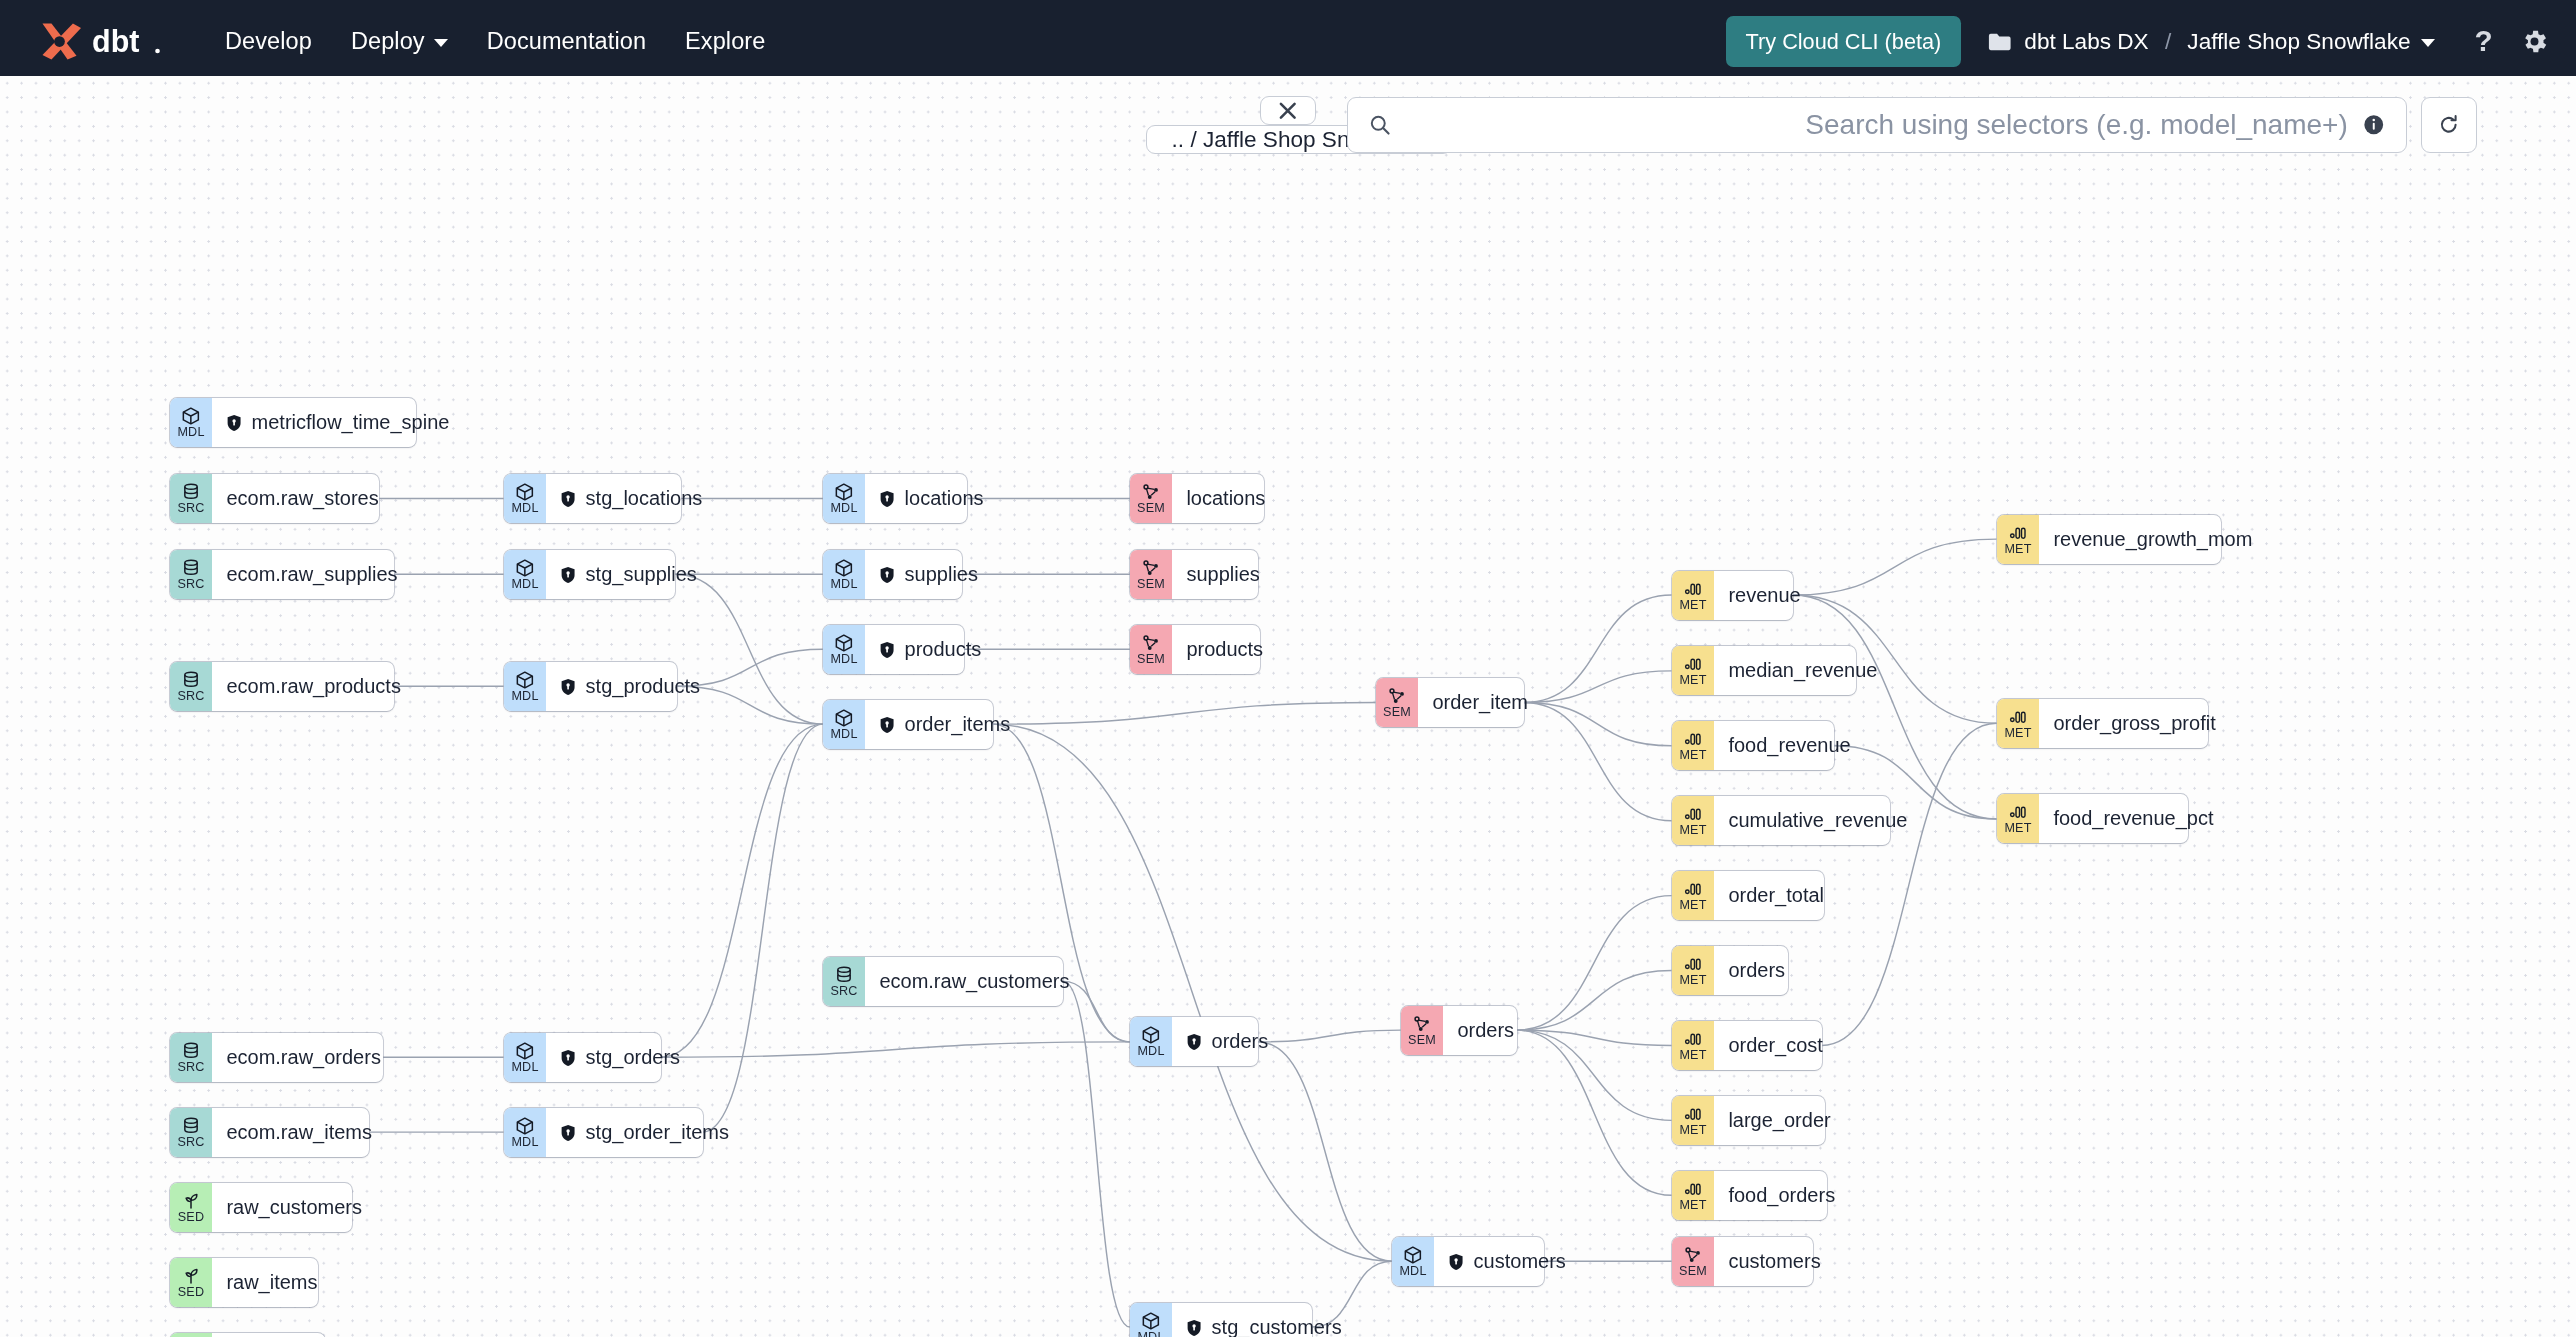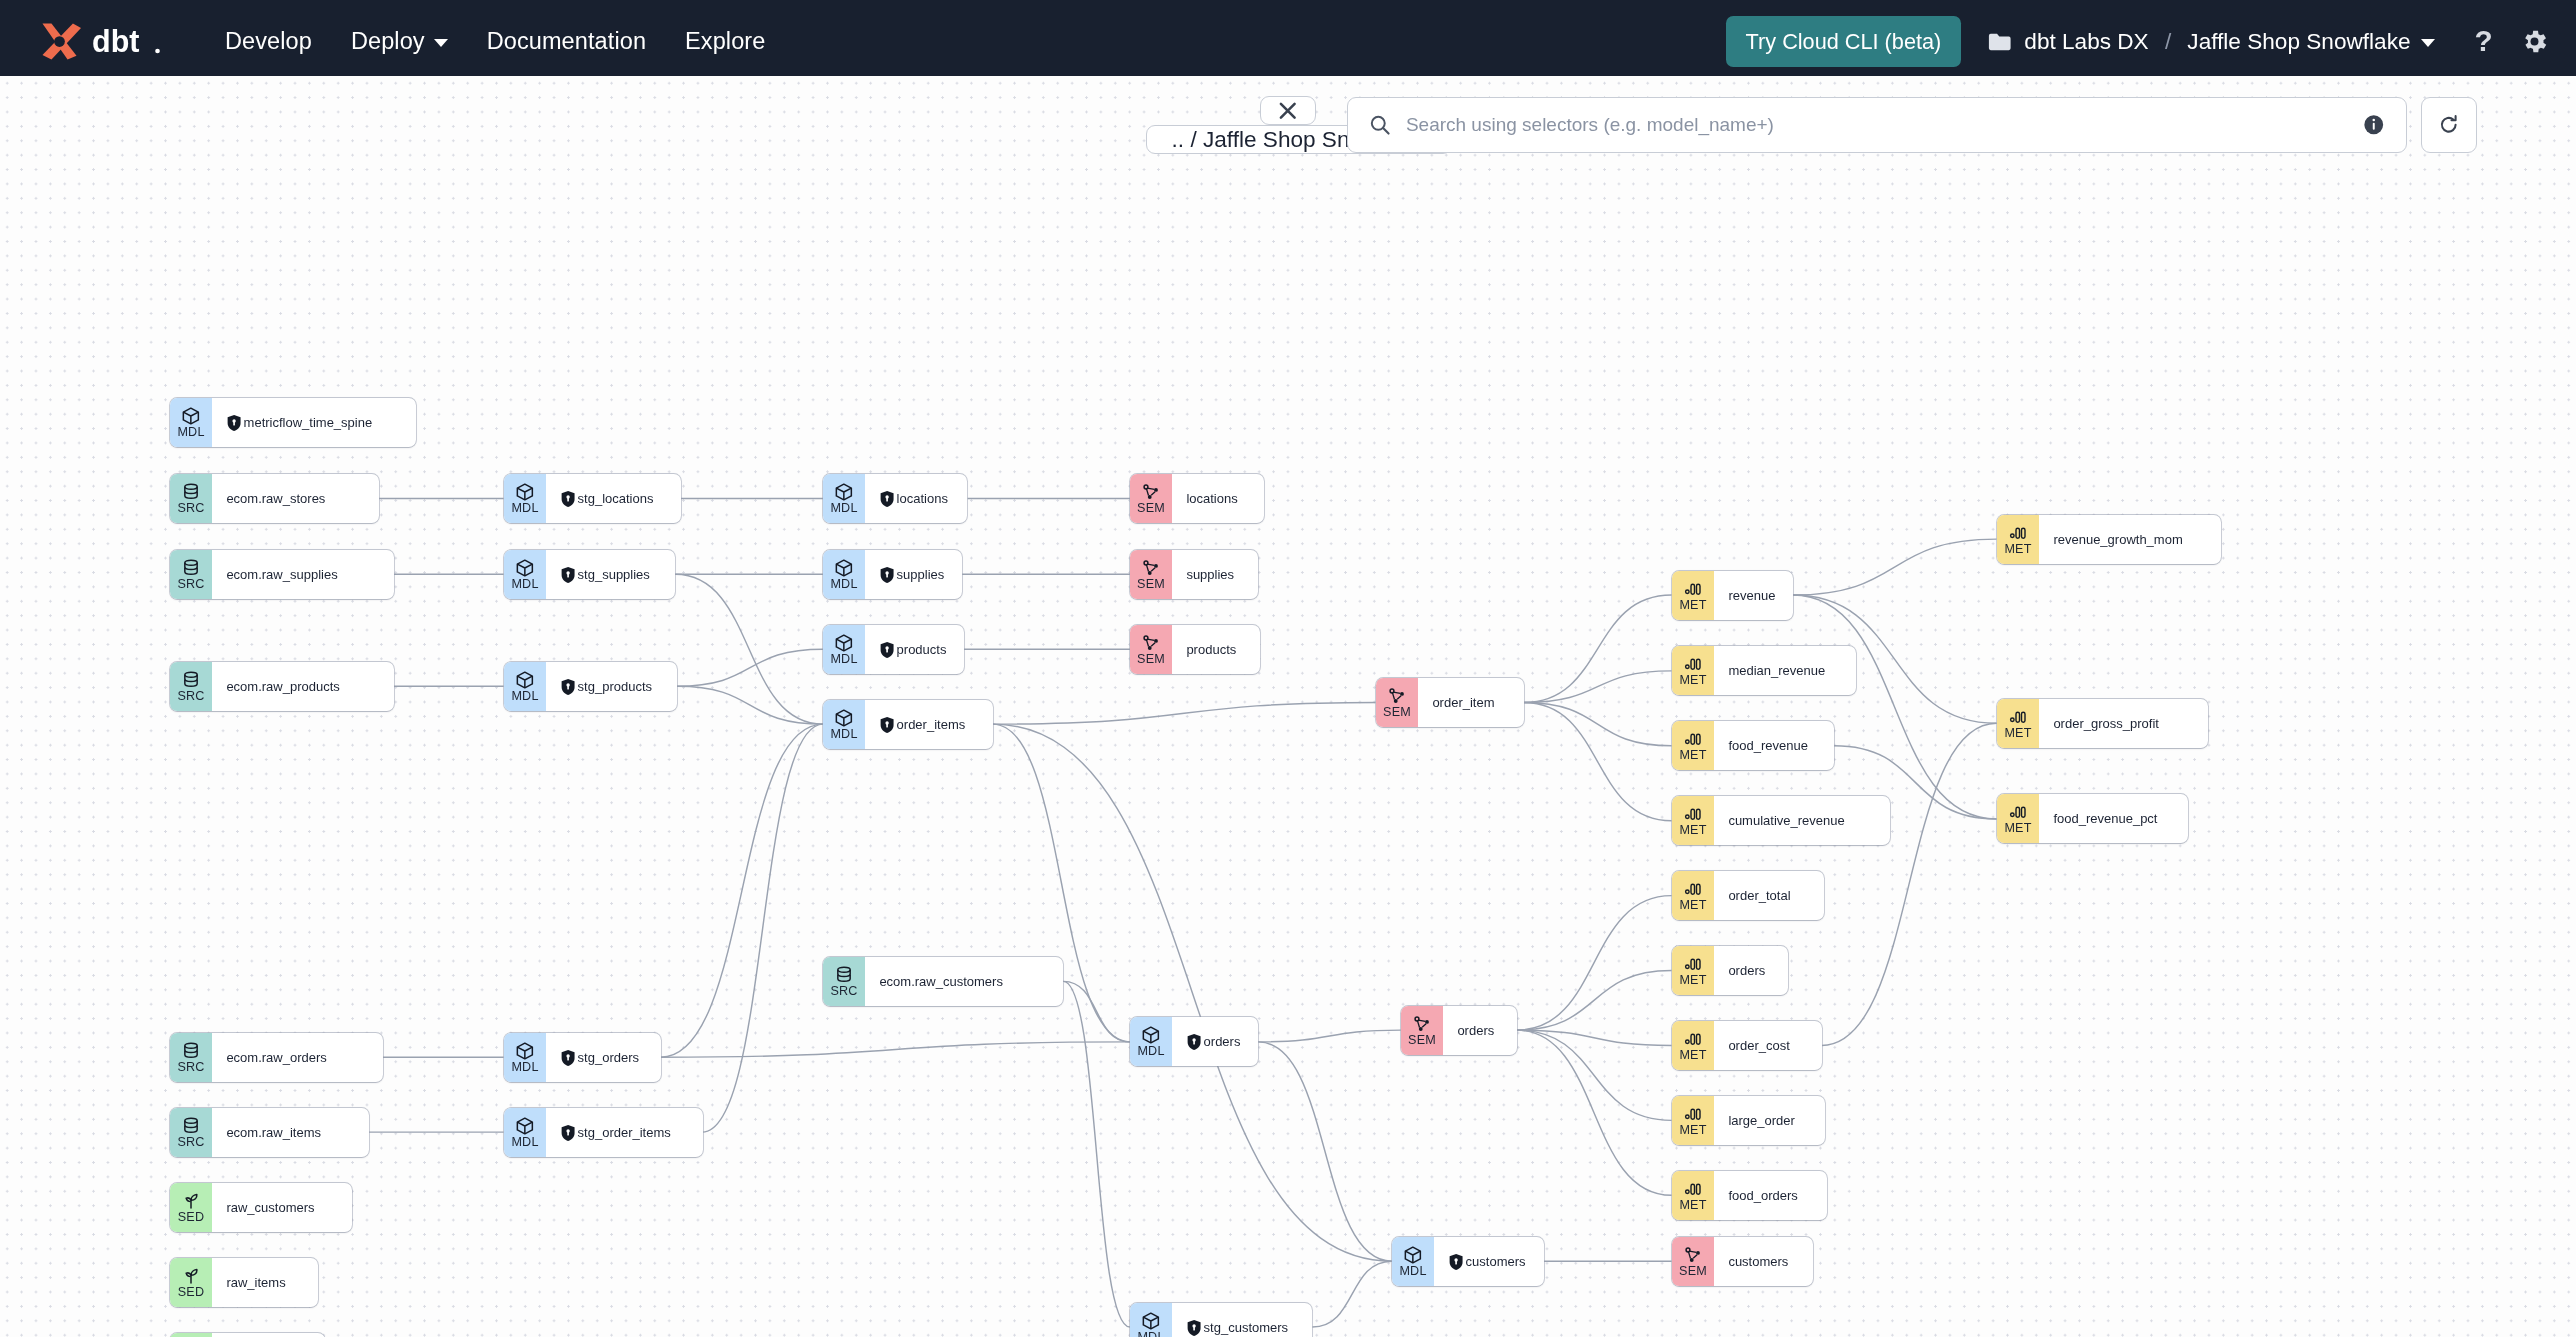--- a/index.html
+++ b/index.html
@@ -104,24 +104,25 @@
     border: 0.9px solid #c8cdd6;
     border-radius: 9px;
     background: #ffffff;
     display: flex; align-items: center;
     padding: 0 20px;
     gap: 14.4px;
   }
   #search-input {
     flex: 1;
     border: none; outline: none;
-    font-size: 19px;
+    font-size: 28px;
     font-family: inherit;
     color: #be185d;
     background: transparent;
+    text-align: right;
   }
   #search-input::placeholder { color: #8a93a3; }
   #refresh-btn {
     width: 56px; height: 56px;
     border: 0.9px solid #c8cdd6;
     border-radius: 9px;
     background: #fff;
     display:flex; align-items:center; justify-content:center;
     cursor: pointer;
   }
@@ -159,23 +160,23 @@
   }
   .node .badge .glyph { height: 20px; display:flex; align-items:flex-end; }
   .node .badge .abbr {
     font-size: 12.6px;
     line-height: 13.5px;
     color: #1d2533;
     letter-spacing: 0.2px;
     font-family: "Liberation Sans", sans-serif;
   }
   .node .label {
-    display: flex; align-items: center; gap: 1px;
+    display: flex; align-items: center; gap: 9px;
     padding: 0 16.2px 0 14.4px;
-    font-size: 13px;
+    font-size: 20px;
     color: #1c2333;
   }
   .node.mdl .badge { background: #bfdefb; }
   .node.src .badge { background: #a7d9d5; }
   .node.sed .badge { background: #b7eeb5; }
   .node.sem .badge { background: #f5a8b2; }
   .node.met .badge { background: #f7e08f; }
   .shield { flex: 0 0 auto; display:flex; align-items:center; }
 </style>
 </head>

